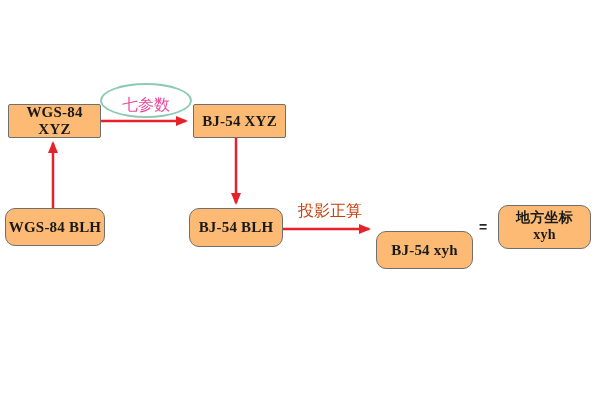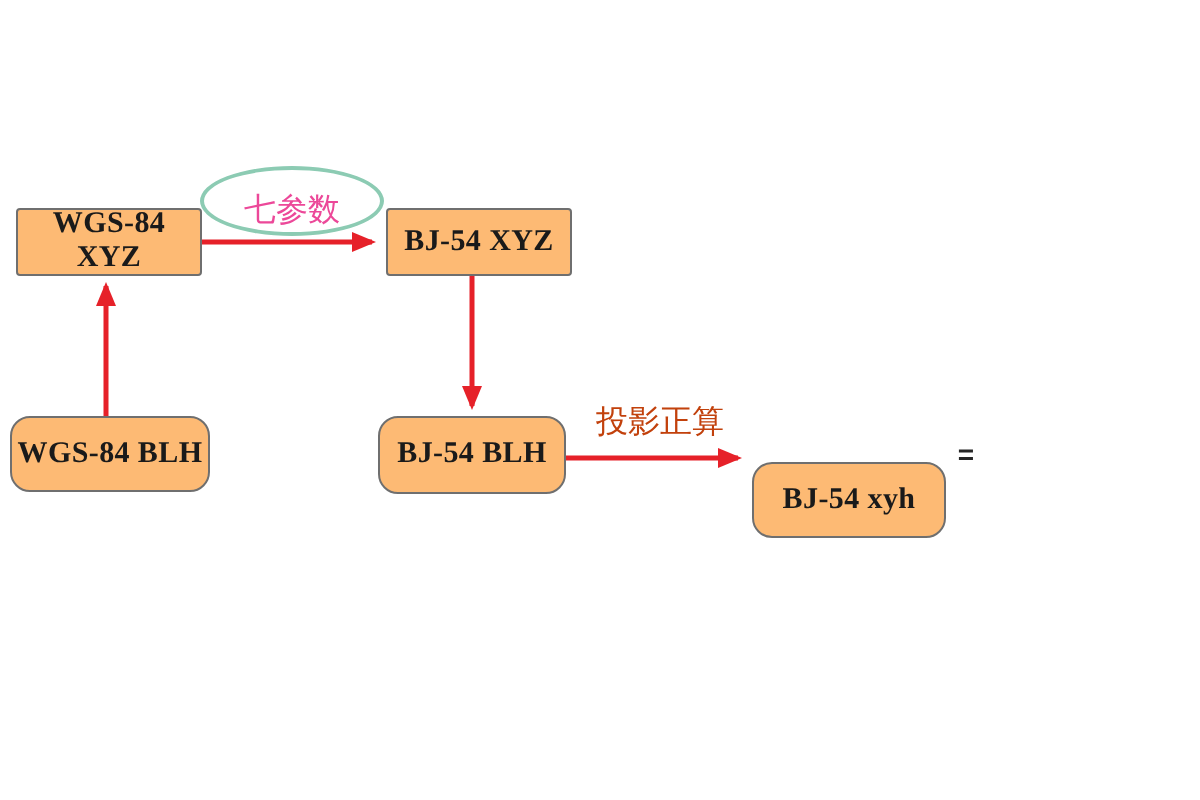--- a/index.html
+++ b/index.html
@@ -123,20 +123,24 @@
   </div>
 
   <div class="node round" id="node-bj54-blh">
     <span>BJ-54 BLH</span>
   </div>
 
   <div class="node round" id="node-bj54-xyh">
     <span>BJ-54 xyh</span>
   </div>
 
+  <div class="node round" id="node-local-xyh">
+    <span>地方坐标</span>
+    <span>xyh</span>
+  </div>
 
   <div class="ellipse">
     <span>七参数</span>
   </div>
 
   <div class="edge-label">投影正算</div>
 
   <div class="equals">=</div>
 
 

